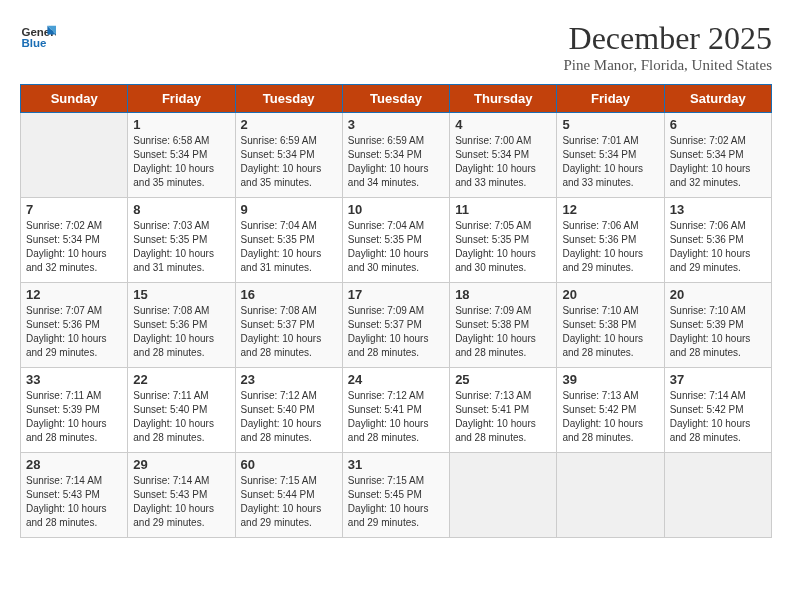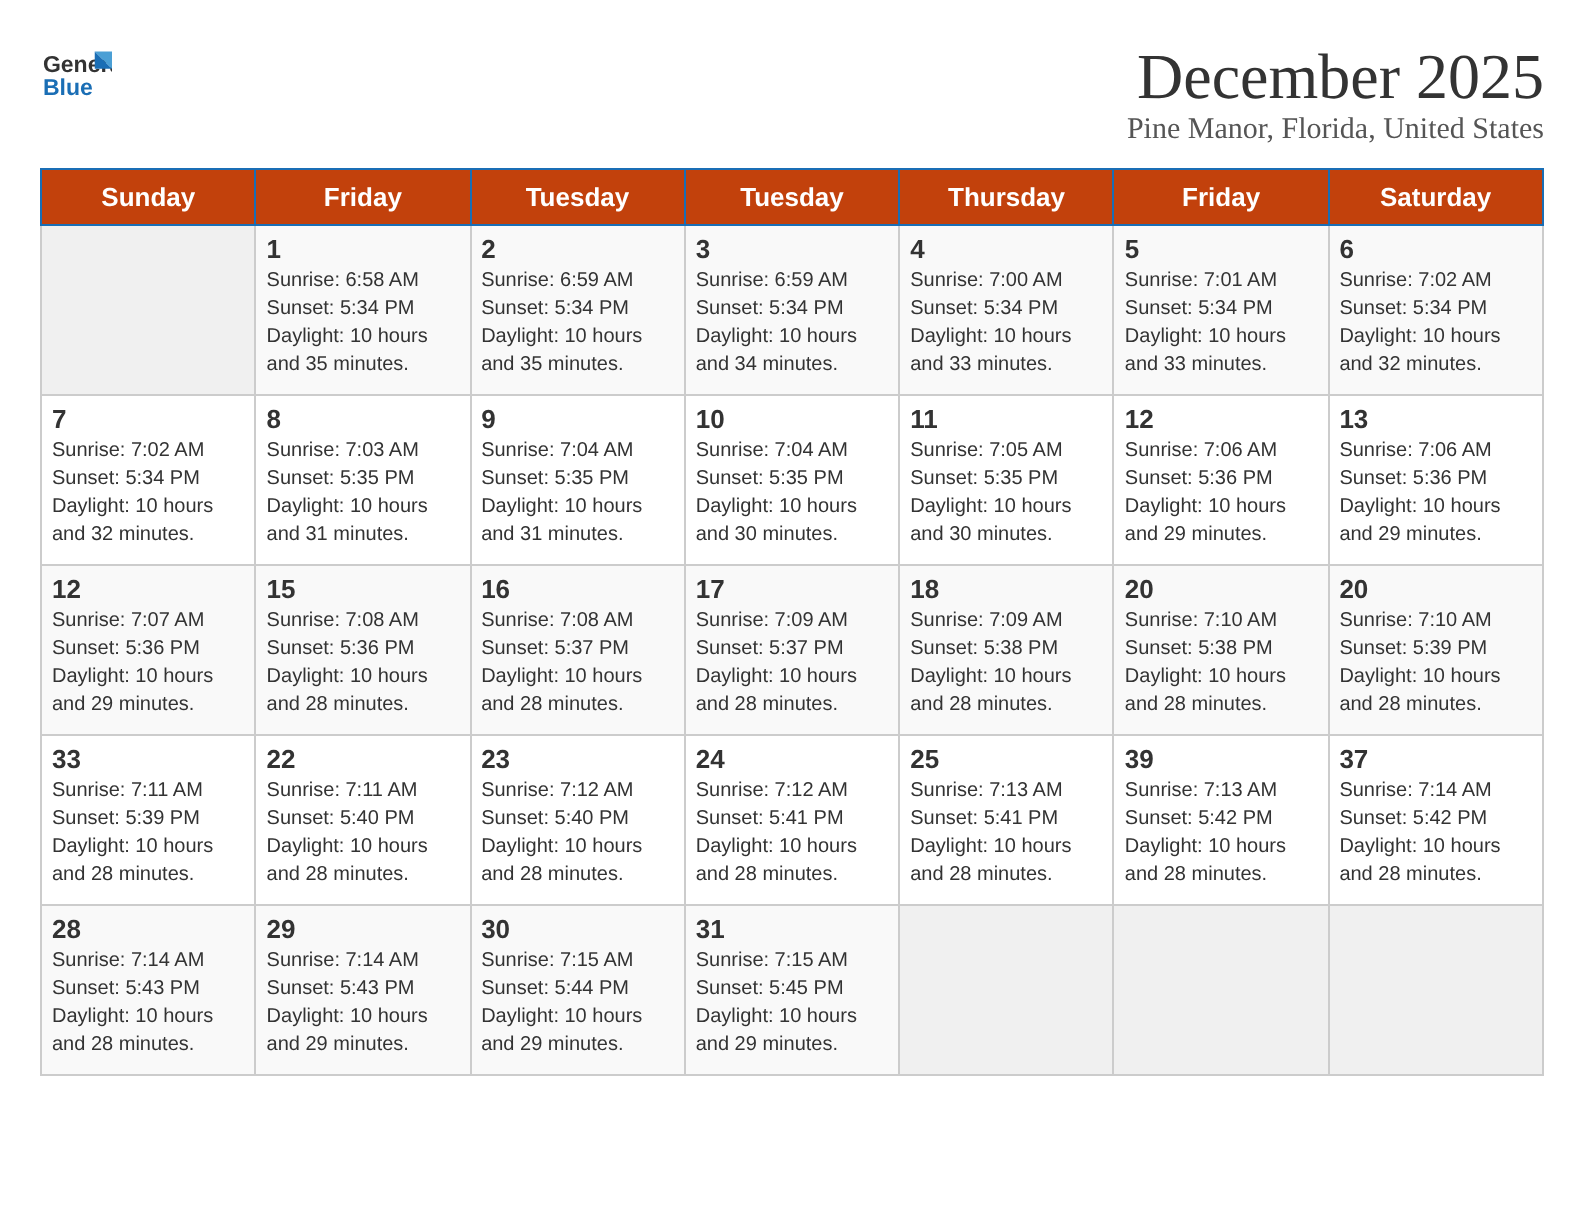--- a/index.html
+++ b/index.html
@@ -228,21 +228,21 @@
       <tr>
         <td>
         <div class="day-num">28</div>
         <div class="day-info">Sunrise: 7:14 AM<br>Sunset: 5:43 PM<br>Daylight: 10 hours<br>and 28 minutes.</div>
       </td>
         <td>
         <div class="day-num">29</div>
         <div class="day-info">Sunrise: 7:14 AM<br>Sunset: 5:43 PM<br>Daylight: 10 hours<br>and 29 minutes.</div>
       </td>
         <td>
-        <div class="day-num">30</div>
+        <div class="day-num">60</div>
         <div class="day-info">Sunrise: 7:15 AM<br>Sunset: 5:44 PM<br>Daylight: 10 hours<br>and 29 minutes.</div>
       </td>
         <td>
         <div class="day-num">31</div>
         <div class="day-info">Sunrise: 7:15 AM<br>Sunset: 5:45 PM<br>Daylight: 10 hours<br>and 29 minutes.</div>
       </td>
         <td class="empty"></td>
         <td class="empty"></td>
         <td class="empty"></td>
       </tr>

